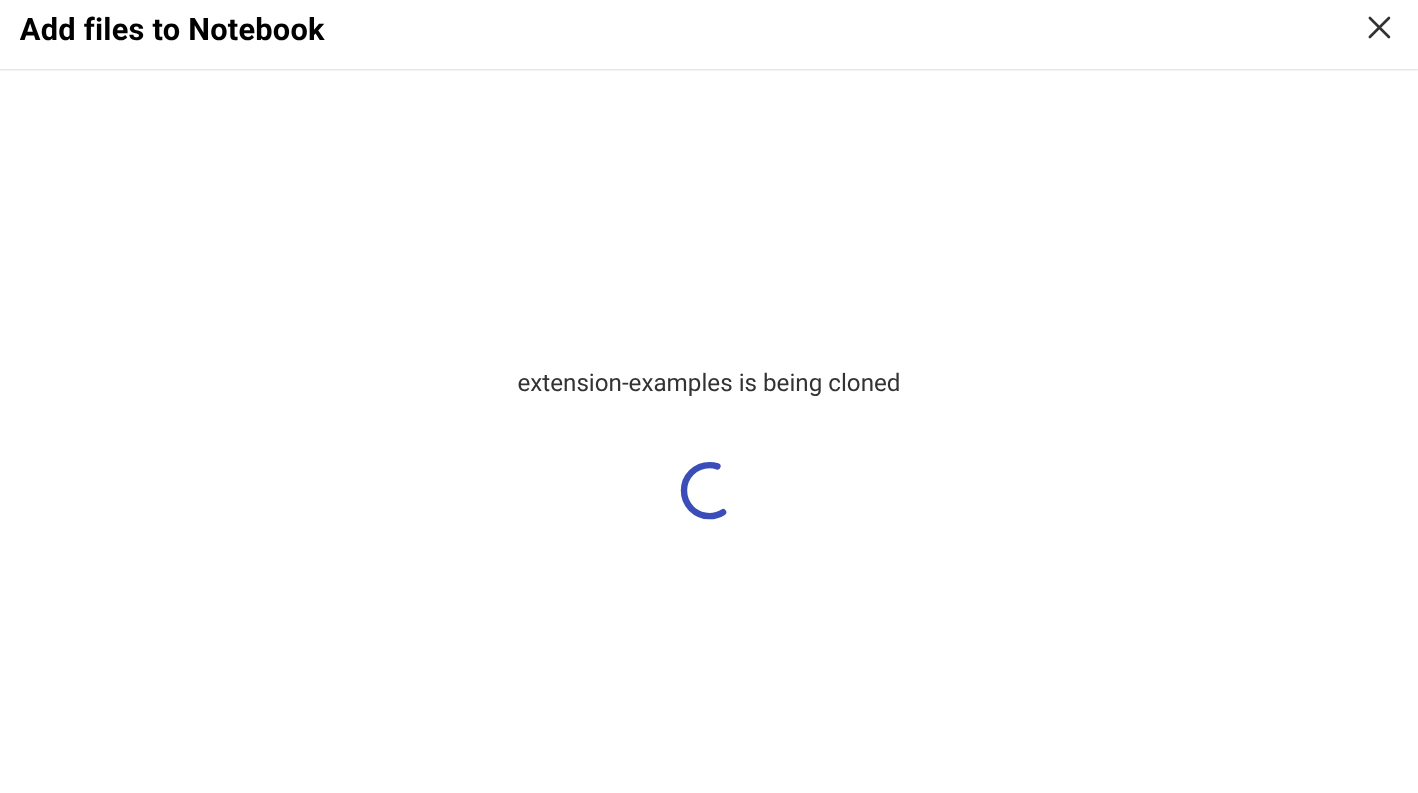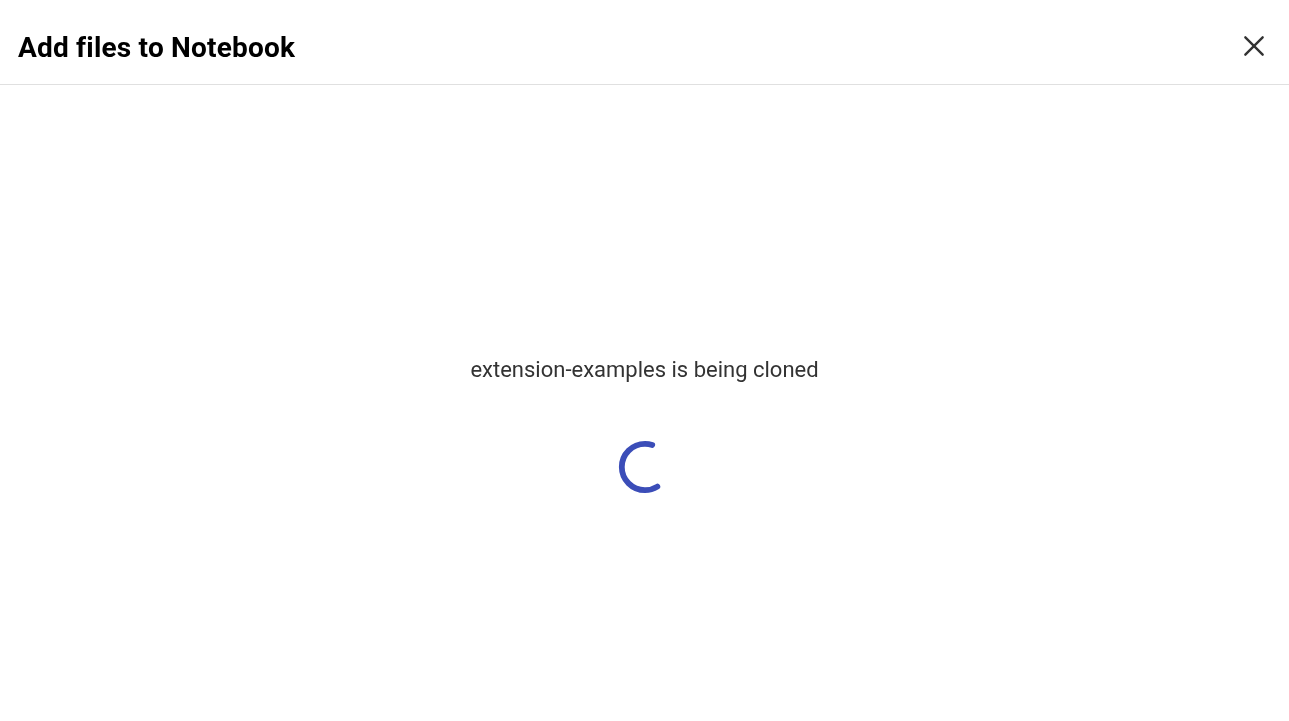--- a/index.html
+++ b/index.html
@@ -17,21 +17,21 @@
     .dialog {
       width: 100%;
       height: 100%;
       display: flex;
       flex-direction: column;
     }
     .header {
       display: flex;
       align-items: center;
       justify-content: space-between;
-      padding: 29px 18px 18px 18px;
+      padding: 8px 18px 18px 18px;
       border-bottom: 1px solid #e0e0e0;
     }
     .title {
       font-size: 28px;
       font-weight: 700;
       color: #000000;
       letter-spacing: 0.2px;
     }
     .close-btn {
       background: none;

